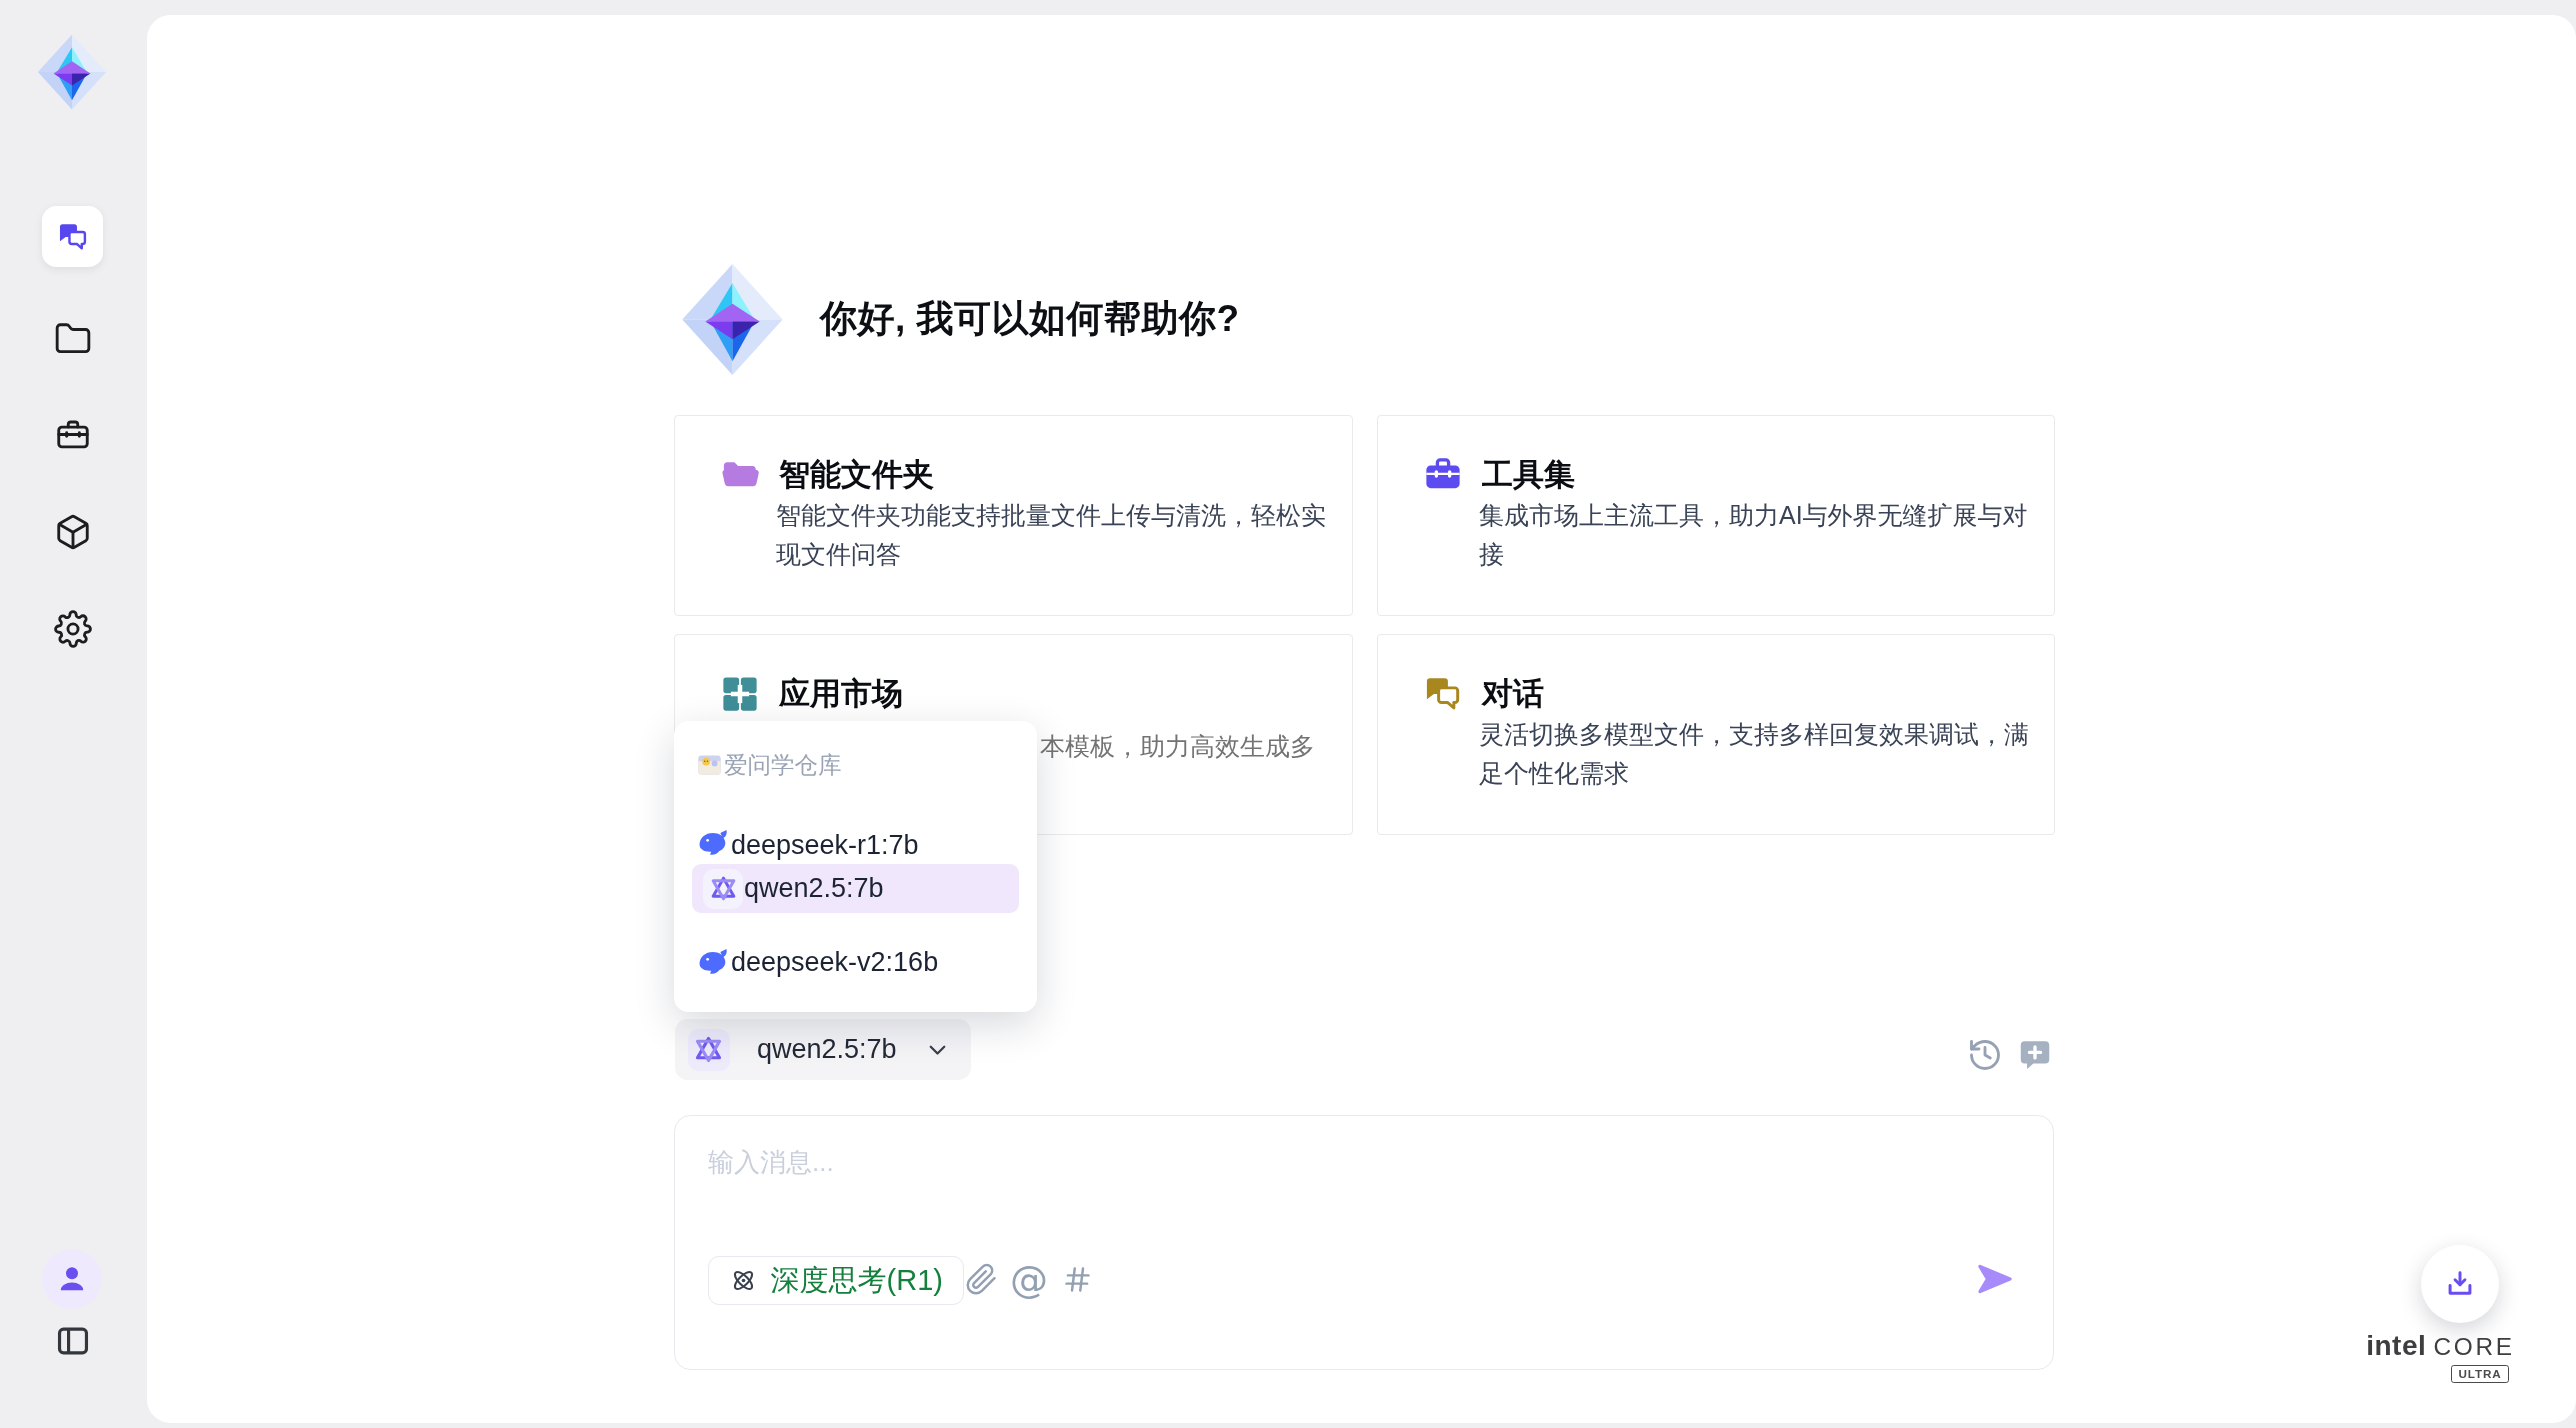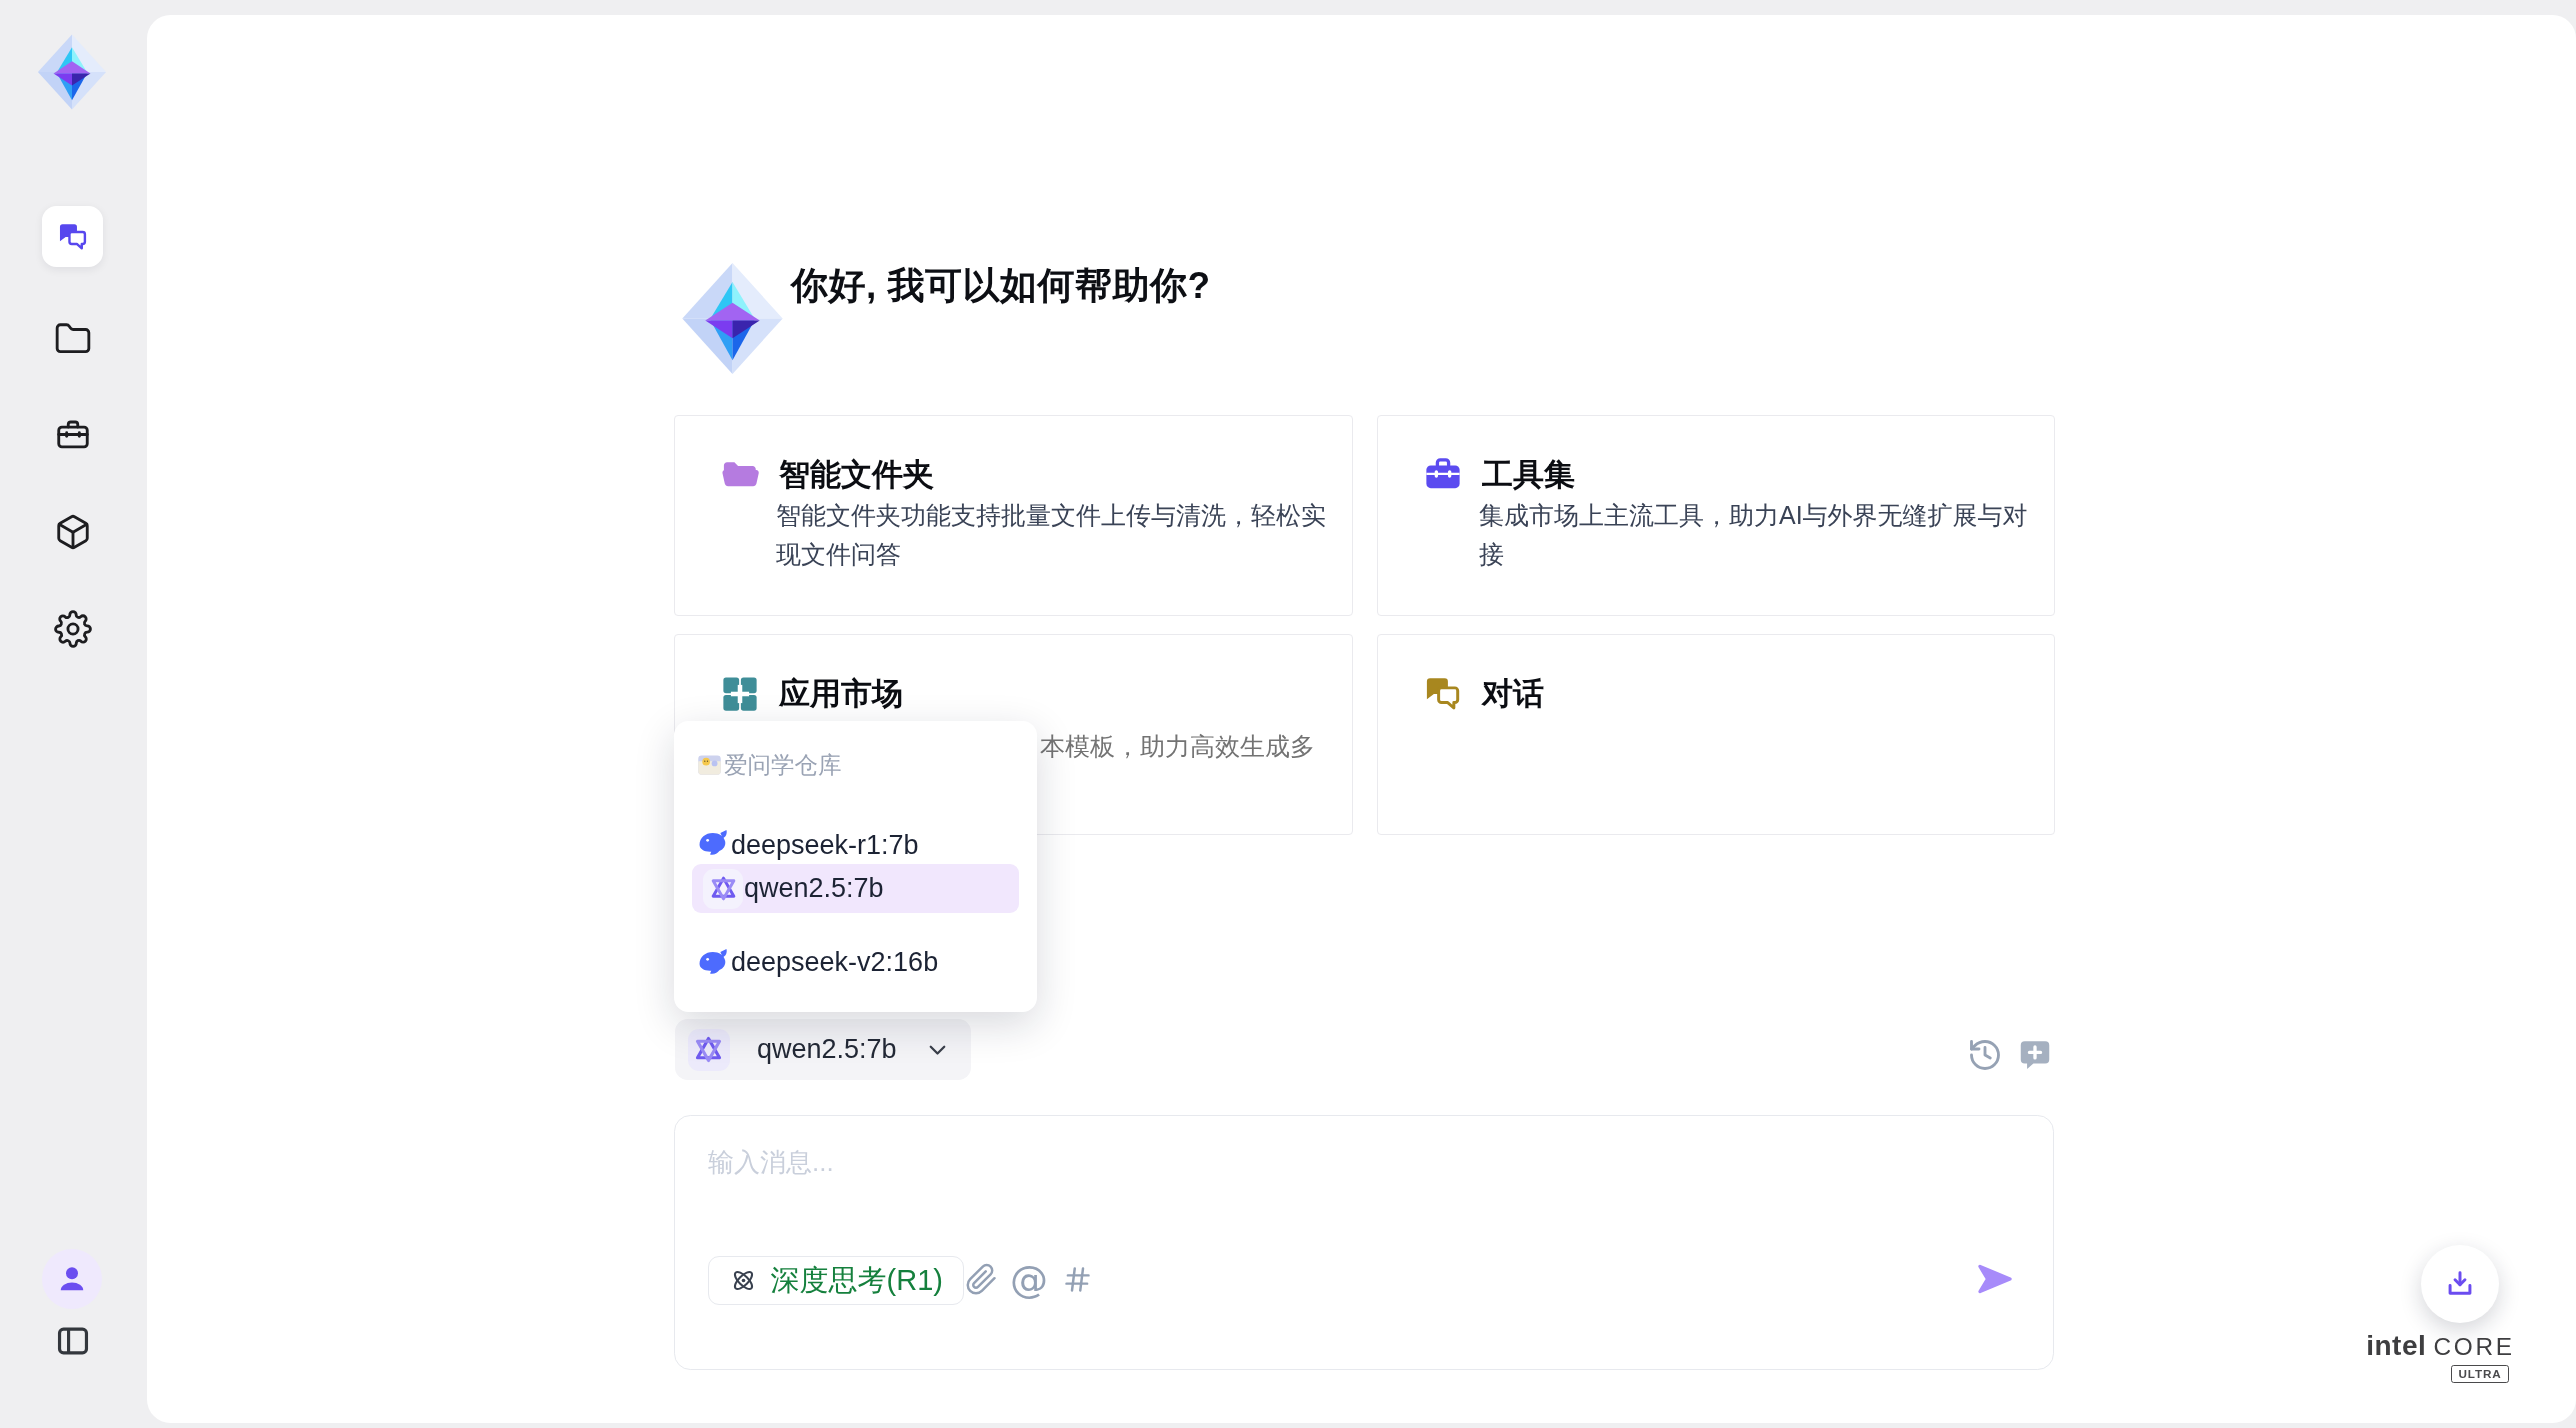--- a/index.html
+++ b/index.html
@@ -21,21 +21,21 @@
   .nav-chat { left:42px; top:206px; width:61px; height:61px; background:#fff; border-radius:14.5px; box-shadow:0 2.7px 9px rgba(20,20,40,.07); }
   .nav-folder  { left:54px; top:320px; width:38px; height:38px; }
   .nav-toolbox { left:54px; top:416px; width:38px; height:38px; }
   .nav-cube    { left:54px; top:513px; width:38px; height:38px; }
   .nav-gear    { left:54px; top:610px; width:38px; height:38px; }
   .avatar { position:absolute; left:42px; top:1249px; width:60px; height:60px; border-radius:50%;
     background:#efe9fd; display:flex; align-items:center; justify-content:center; cursor:pointer; }
   .nav-panel-toggle { left:54px; top:1322px; width:38px; height:38px; }
 
   
-  .greeting { position:absolute; left:674px; top:261px; height:116px; display:flex; }
+  .greeting { position:absolute; left:674px; top:261px; height:116px; display:flex; align-items:center; gap:29px; }
   .greeting .logo-big { width:117px; height:115px; }
   .greeting-title { font-size:37px; font-weight:700; color:#0d0f14; letter-spacing:0.5px; }
 
   
   .card { position:absolute; width:679px; height:201px; background:#fff;
     border:1.8px solid #eaeaee; border-radius:4px; cursor:pointer; }
   .card-1 { left:674px;  top:415px; }
   .card-2 { left:1377px; top:415px; width:678px; }
   .card-3 { left:674px;  top:634px; }
   .card-4 { left:1377px; top:634px; width:678px; }
@@ -229,20 +229,21 @@
   </div>
 
   <div class="card card-4">
     <div class="card-head">
       <svg viewBox="0 0 24 24" width="42" height="42">
         <path d="M2.8,4.8a1.8,1.8 0 0 1 1.8,-1.8h8.4a1.8,1.8 0 0 1 1.8,1.8v5.4a1.8,1.8 0 0 1 -1.8,1.8h-6.2l-4,3z" fill="#a8871f"></path>
         <path d="M9.5,10.1a1.6,1.6 0 0 1 1.6,-1.6h7.7a1.6,1.6 0 0 1 1.6,1.6v5.2a1.6,1.6 0 0 1 -1.6,1.6h-0.6v3.1l-3.5,-3.1h-3.6a1.6,1.6 0 0 1 -1.6,-1.6z" fill="#fff" stroke="#a8871f" stroke-width="1.7" stroke-linejoin="round"></path>
       </svg>
       <span class="card-title">对话</span>
     </div>
+    <div class="card-desc">灵活切换多模型文件，支持多样回复效果调试，满足个性化需求</div>
   </div>
 
   <div class="dropdown">
     <div class="dd-row dd-header">
       <svg viewBox="0 0 24 24" width="27" height="27">
         <rect x="2" y="4" width="20" height="17" rx="3" fill="#cdd2ee"></rect>
         <path d="M2,9h20v9a3,3 0 0 1 -3,3H5a3,3 0 0 1 -3,-3z" fill="#f1ecdf"></path>
         <circle cx="9" cy="9.5" r="3.4" fill="#f5c84c"></circle>
         <circle cx="7.8" cy="9" r="0.6" fill="#5a4a20"></circle>
           <circle cx="10.2" cy="9" r="0.6" fill="#5a4a20"></circle>

